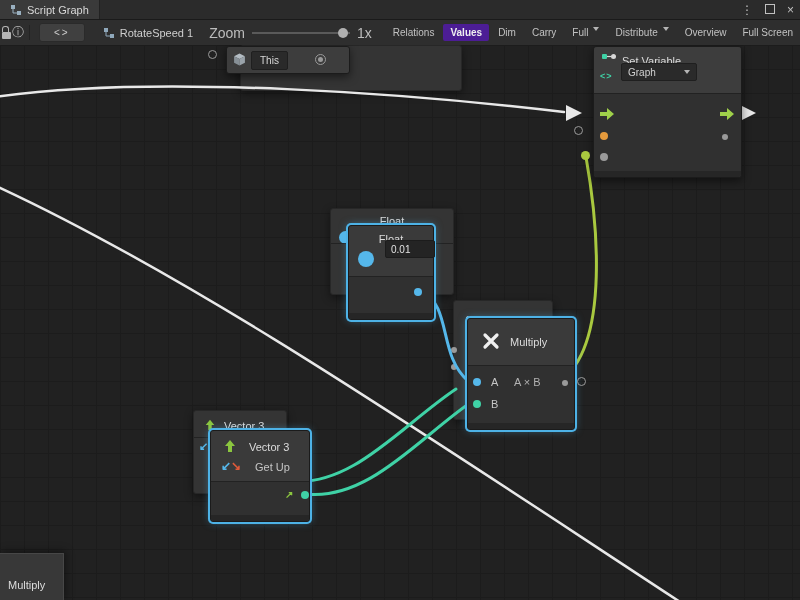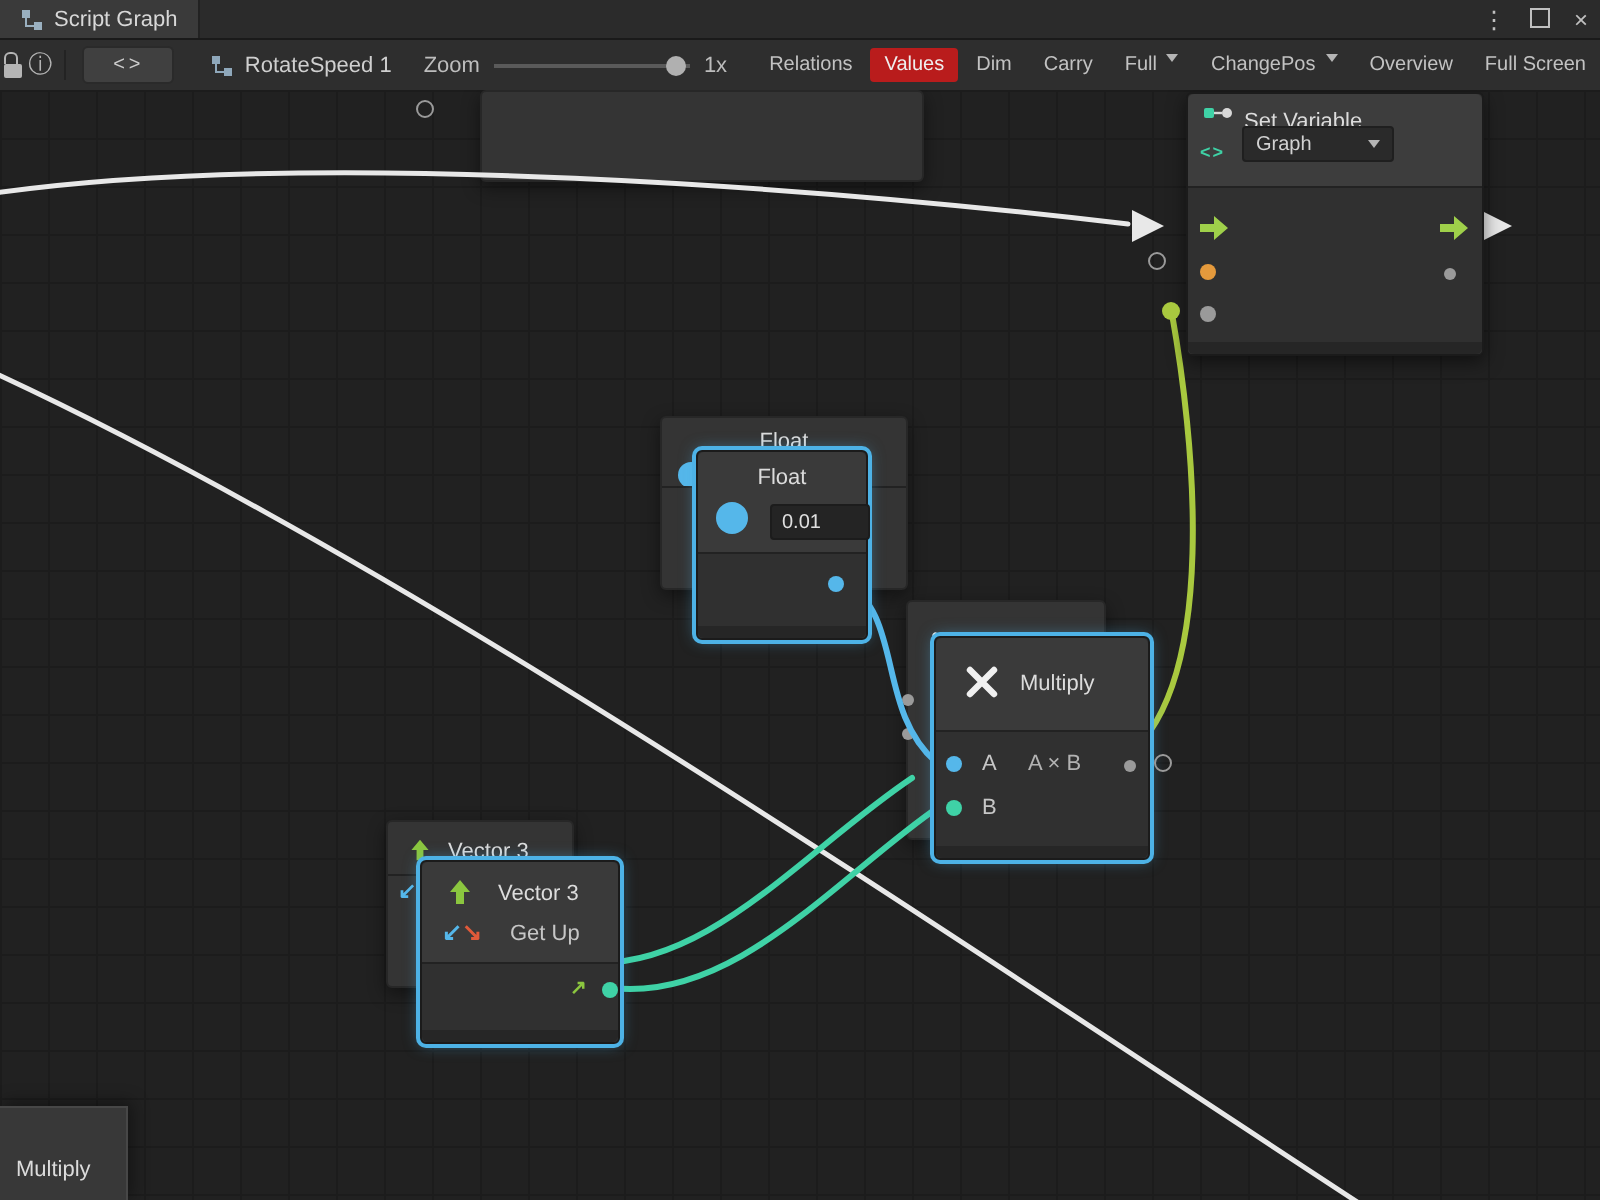--- a/index.html
+++ b/index.html
@@ -20,26 +20,26 @@
            border-bottom:1px solid #191919;display:flex;align-items:center;overflow:hidden;white-space:nowrap;}
   .toolbar .sep{width:1px;height:15px;background:#232323;margin:0 5px;}
   .icon-btn{width:20px;height:25px;display:flex;align-items:center;justify-content:center;color:#b5b5b5;cursor:pointer;}
   .lock{width:9px;height:7px;background:#b5b5b5;border-radius:1px;position:relative;margin-top:5px;}
   .lock::before{content:'';position:absolute;width:5px;height:5px;border:1.5px solid #b5b5b5;border-bottom:none;
                 border-radius:3px 3px 0 0;left:0px;top:-6px;}
   .info-glyph{font-size:12px;}
   .code-btn{height:17px;min-width:44px;background:#404040;border:1px solid #2a2a2a;border-radius:3px;color:#cccccc;
             font-size:10px;display:flex;align-items:center;justify-content:center;margin:0 4px;cursor:pointer;letter-spacing:2px;}
   .graph-ref{display:flex;align-items:center;gap:5px;color:#cfcfcf;font-size:11px;margin-left:14px;}
-  .zoom-group{display:flex;align-items:center;gap:7px;margin-left:16px;color:#bdbdbd;font-size:11px;}
+  .zoom-group{display:flex;align-items:center;gap:7px;margin-left:16px;color:#bdbdbd;font-size:14px;}
   .slider-track{width:98px;height:2px;background:#5a5a5a;position:relative;cursor:pointer;}
   .slider-knob{position:absolute;width:10px;height:10px;border-radius:50%;background:#b0b0b0;top:-4px;left:86px;cursor:pointer;}
   .tb-buttons{display:flex;align-items:center;gap:2px;margin-left:14px;}
   .tb-btn{padding:3px 7px;font-size:10px;color:#c2c2c2;cursor:pointer;border-radius:2px;display:flex;align-items:flex-start;flex:none;}
-  .tb-btn.active{background:#b91c1c;color:#efefef;}
+  .tb-btn.active{background:#4c1d95;color:#efefef;font-weight:bold;}
   .caret{width:0;height:0;border-left:3px solid transparent;border-right:3px solid transparent;
          border-top:4px solid #b5b5b5;display:inline-block;margin-left:5px;}
 
   
   .canvas{position:absolute;left:0;top:45px;width:800px;height:555px;overflow:hidden;
           background-color:#212121;
           background-image:
             linear-gradient(#1c1c1c 1px,transparent 1px),
             linear-gradient(90deg,#1c1c1c 1px,transparent 1px),
             linear-gradient(#191919 1px,transparent 1px),
@@ -137,21 +137,21 @@
           <span>Dim</span>
         </div>
       <div class="tb-btn">
           <span>Carry</span>
         </div>
       <div class="tb-btn">
           <span>Full</span>
           <span class="caret"></span>
         </div>
       <div class="tb-btn">
-          <span>ChangePos</span>
+          <span>Distribute</span>
           <span class="caret"></span>
         </div>
       <div class="tb-btn">
           <span>Overview</span>
         </div>
       <div class="tb-btn">
           <span>Full Screen</span>
         </div>
     </div>
   </div>
@@ -163,20 +163,31 @@
       <path d="M -6 140 C 200 235, 440 400, 700 570" fill="none" stroke-width="2.5" stroke-linecap="round" stroke="#e8e8e8"></path>
       <path d="M 422 246 C 452 262, 438 310, 468 336" fill="none" stroke-width="3" stroke-linecap="round" stroke="#55b7ea"></path>
       <path d="M 306 449 C 368 456, 420 392, 470 358" fill="none" stroke-width="3" stroke-linecap="round" stroke="#3fd2a6"></path>
       <path d="M 292 436 C 352 442, 402 380, 456 344" fill="none" stroke-width="3" stroke-linecap="round" stroke="#3fd2a6"></path>
       <path d="M 560 336 C 612 300, 596 168, 586 112" fill="none" stroke-width="3" stroke-linecap="round" stroke="#a9c93f"></path>
       <polygon points="566,60 582,68 566,76" fill="#e8e8e8"></polygon>
       <polygon points="740,60 756,68 740,76" fill="#e8e8e8"></polygon>
     </svg>
 
     <div class="node-back" style="left:240px;top:0px;width:220px;height:44px"></div>
+    <div class="node" style="left:226px;top:1px;width:122px;height:26px;background:#3d3d3d">
+      <svg width="13" height="13" viewBox="0 0 12 12" style="position:absolute;left:6px;top:6px">
+        <polygon points="6,0.5 11,3 6,5.5 1,3" fill="#b3bcc3"></polygon>
+        <polygon points="1,3 6,5.5 6,11.5 1,9" fill="#879097"></polygon>
+        <polygon points="11,3 6,5.5 6,11.5 11,9" fill="#9aa3aa"></polygon>
+      </svg>
+      <div class="inset-label" style="position:absolute;left:24px;top:4px;height:17px">
+        <span>This</span>
+      </div>
+      <span class="target-icon" style="left:88px;top:7px"></span>
+    </div>
     <span class="ring" style="left:208px;top:5px"></span>
 
     <div class="node" style="left:593px;top:1px;width:147px;height:130px">
       <div style="position:absolute;left:0;top:0;width:100%;height:46px;background:#3d3d3d;border-radius:3px 3px 0 0"></div>
       <svg width="16" height="14" viewBox="0 0 16 14" style="position:absolute;left:7px;top:6px">
         <rect x="1" y="1" width="5" height="5" rx="1" fill="#3fd2a6"></rect>
         <circle cx="12.5" cy="3.5" r="2.5" fill="#d8d8d8"></circle>
         <path d="M6 3.5 H10" stroke="#d8d8d8" stroke-width="1.2"></path>
       </svg>
       <span class="glyph" style="left:6px;top:25px;font-size:9px;letter-spacing:1px;color:var(--icon_teal);font-weight:bold">&lt;&gt;</span>
@@ -202,21 +213,21 @@
 
     <div class="node-back" style="left:330px;top:163px;width:122px;height:85px">
       <span class="node-title" style="left:0;right:0;top:6px;text-align:center">Float</span>
       <span class="circle-icon" style="left:8px;top:22px;width:13px;height:13px"></span>
       <div class="divider" style="top:34px"></div>
     </div>
     <div class="node selected" style="left:348px;top:180px;width:84px;height:93px">
       <div style="position:absolute;left:0;top:0;width:100%;height:50px;background:#3a3a3a;border-radius:3px 3px 0 0"></div>
       <span class="node-title" style="left:0;right:0;top:7px;text-align:center">Float</span>
       <span class="circle-icon" style="left:9px;top:25px;width:16px;height:16px"></span>
-      <div class="value-field" style="left:36px;top:26px;width:38px;height:16px">
+      <div class="value-field" style="left:36px;top:14px;width:38px;height:16px">
         <span>0.01</span>
       </div>
       <div class="divider" style="top:50px"></div>
       <span class="dot blue" style="left:65px;top:62px"></span>
       <div class="footer-strip"></div>
     </div>
 
     <div class="node-back" style="left:453px;top:255px;width:98px;height:118px">
       <svg width="16" height="16" viewBox="0 0 18 18" style="position:absolute;left:11px;top:14px">
         <path d="M3 3 L15 15 M15 3 L3 15" stroke="#f0f0f0" stroke-width="3.2" stroke-linecap="round"></path>

